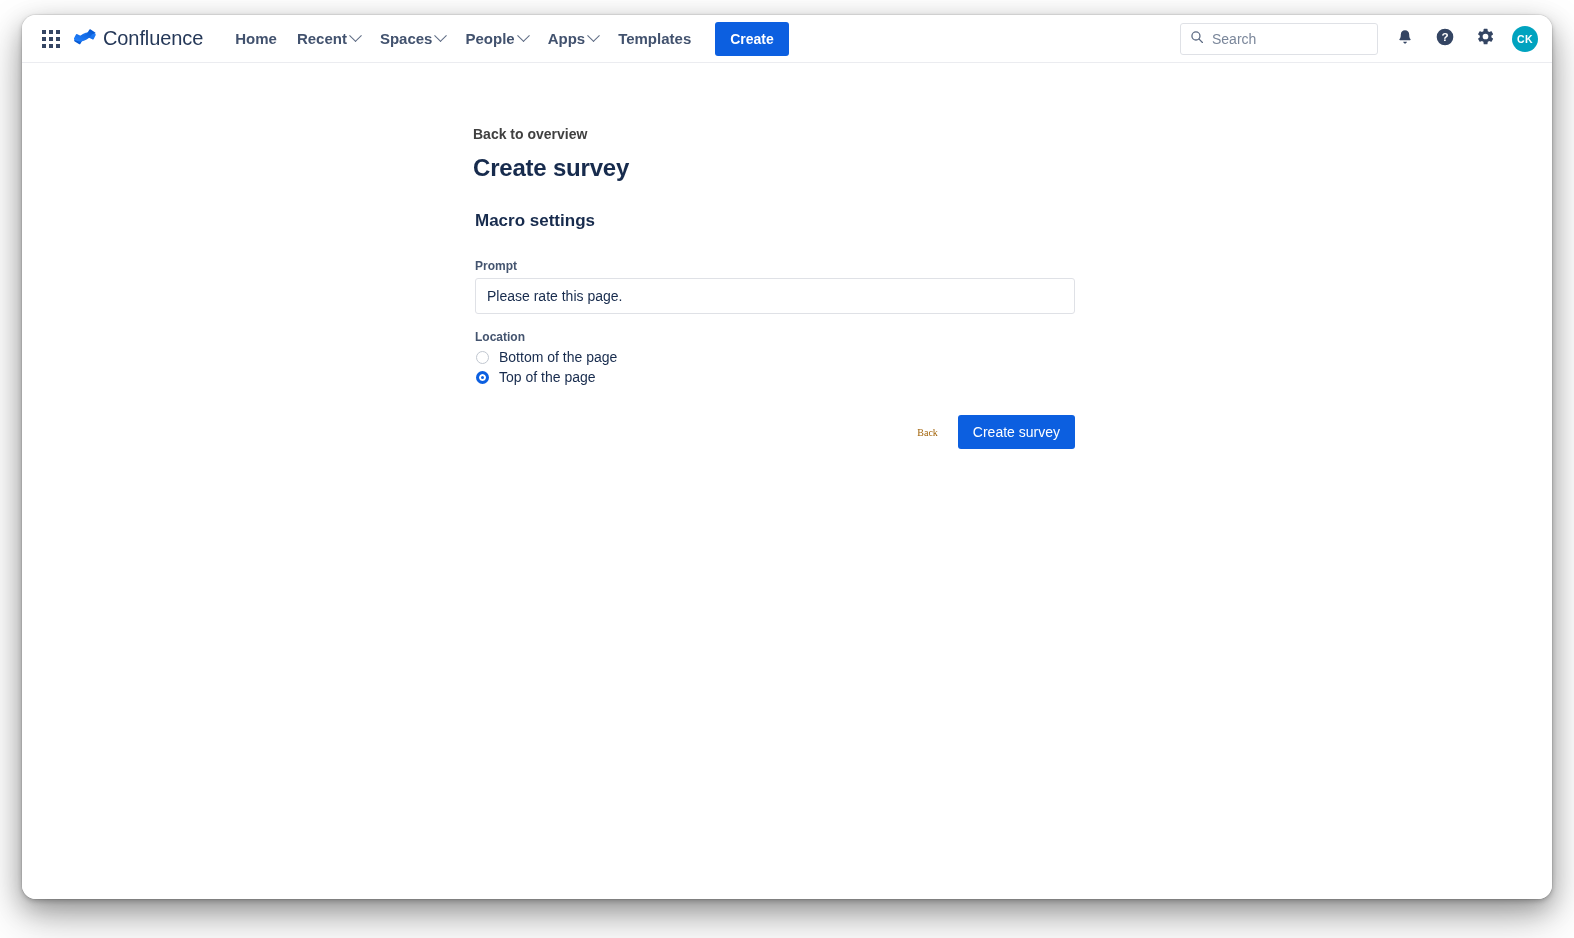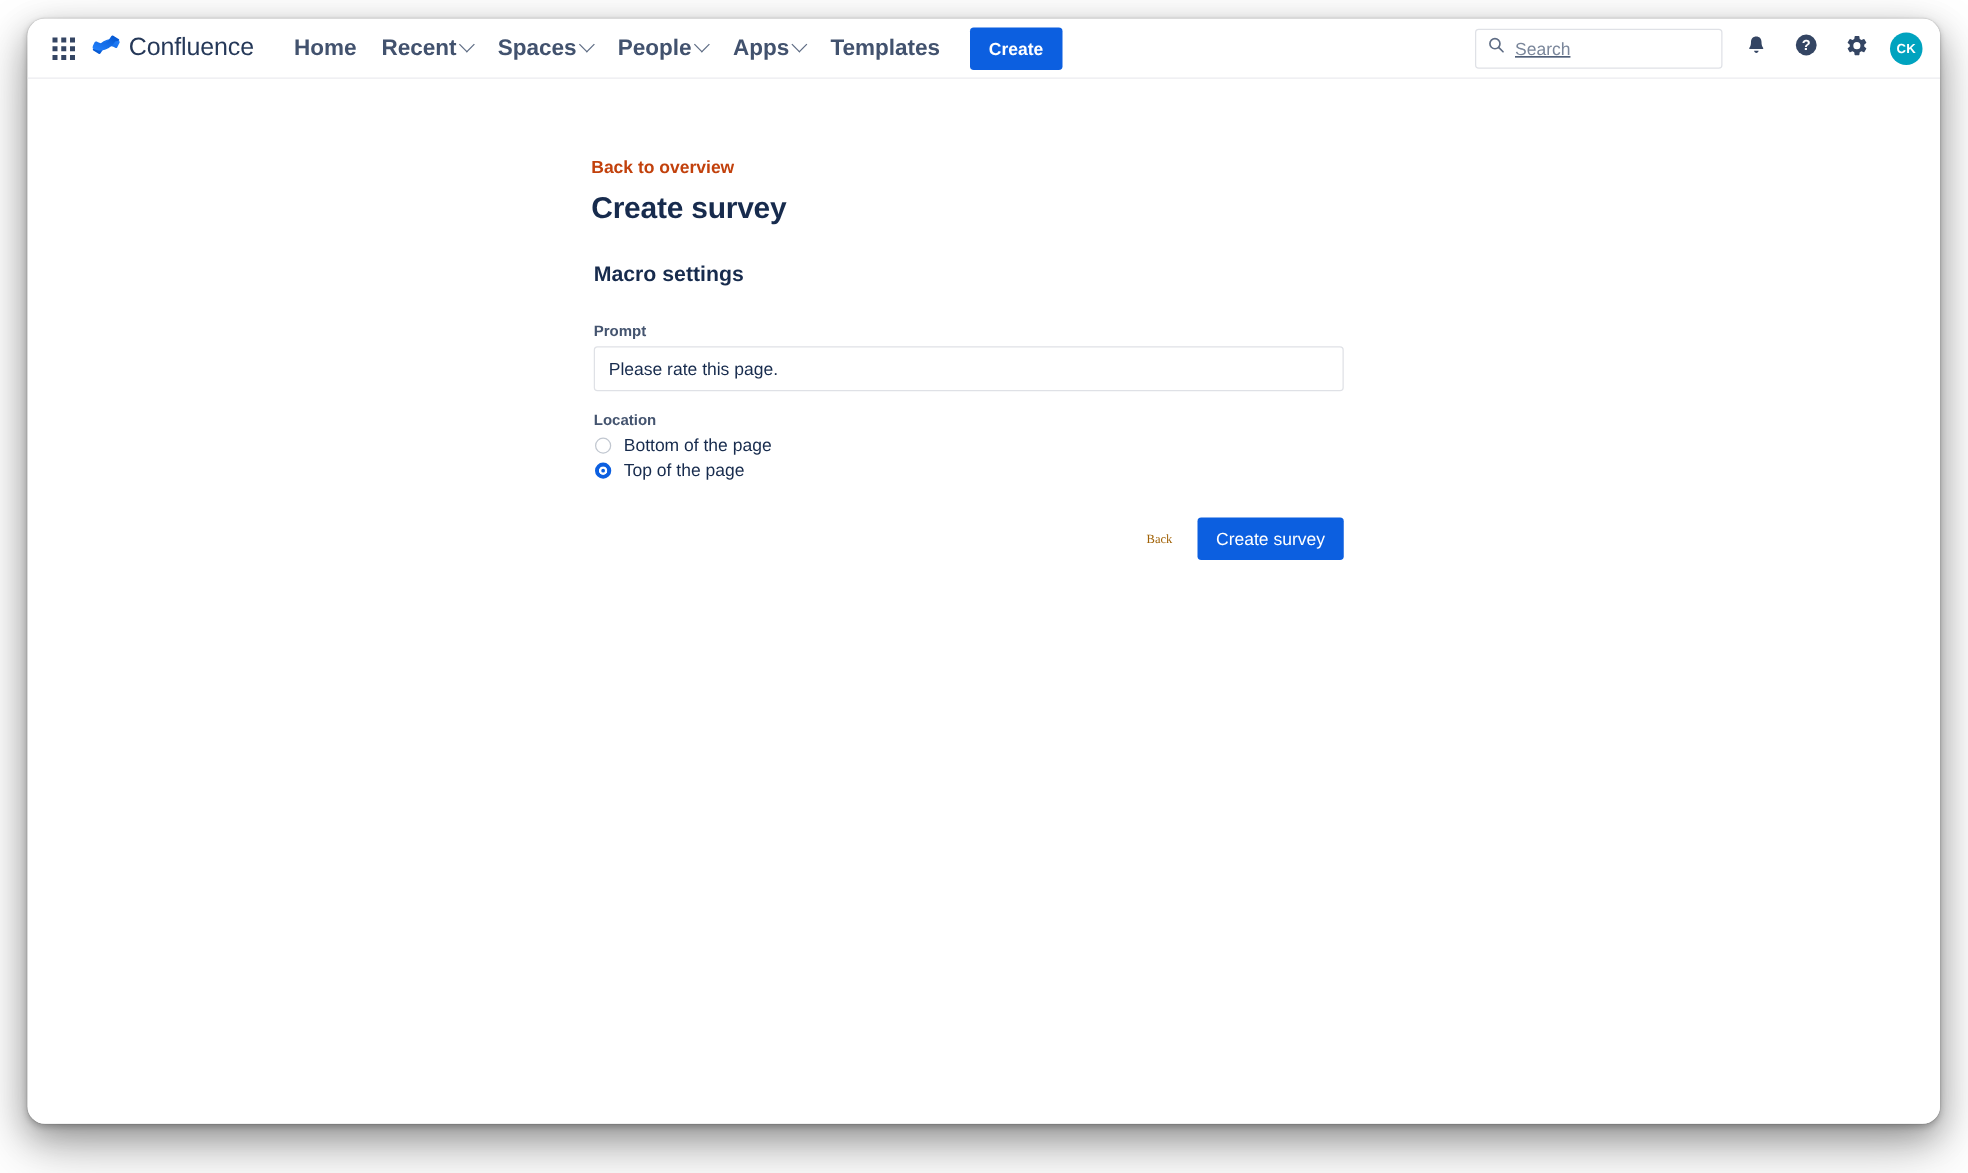--- a/index.html
+++ b/index.html
@@ -55,21 +55,21 @@
   .brand-text {
     font-size: 20px;
     color: #253858;
     letter-spacing: -0.1px;
     font-weight: 400;
   }
 
   .nav-items { display: flex; align-items: center; gap: 0px; }
   .nav-item {
     display: flex; align-items: center; gap: 4px;
-    font-size: 18px;
+    font-size: 15px;
     font-weight: bold;
     color: #42526e;
     padding: 7px 10px;
     border-radius: 3px;
     cursor: pointer;
     white-space: nowrap;
   }
   .chev {
     width: 9px; height: 9px;
     border-right: 1.4px solid #5e6c84;
@@ -110,21 +110,20 @@
     background: #fff;
     cursor: text;
   }
   .search-box input {
     border: none; outline: none;
     font-size: 14px;
     color: #172b4d;
     font-family: "Liberation Sans", sans-serif;
     width: 100%;
     background: transparent;
-    text-decoration: underline;
   }
   .search-box input::placeholder { color: #7a869a; }
 
   .icon-btn {
     width: 26px; height: 26px;
     display: flex; align-items: center; justify-content: center;
     cursor: pointer;
     border-radius: 50%;
   }
 
@@ -147,21 +146,21 @@
     height: calc(884px - 48px);
   }
   .form-wrap {
     width: 600px;
     margin-left: 451px;
   }
 
   .back-link {
     font-size: 14px;
     font-weight: bold;
-    color: #c2410c;
+    color: #404040;
     cursor: pointer;
     display: inline-block;
     margin-bottom: 12px;
   }
   .page-title {
     font-size: 24px;
     font-weight: bold;
     color: #172b4d;
     letter-spacing: -0.2px;
     margin-bottom: 29px;

